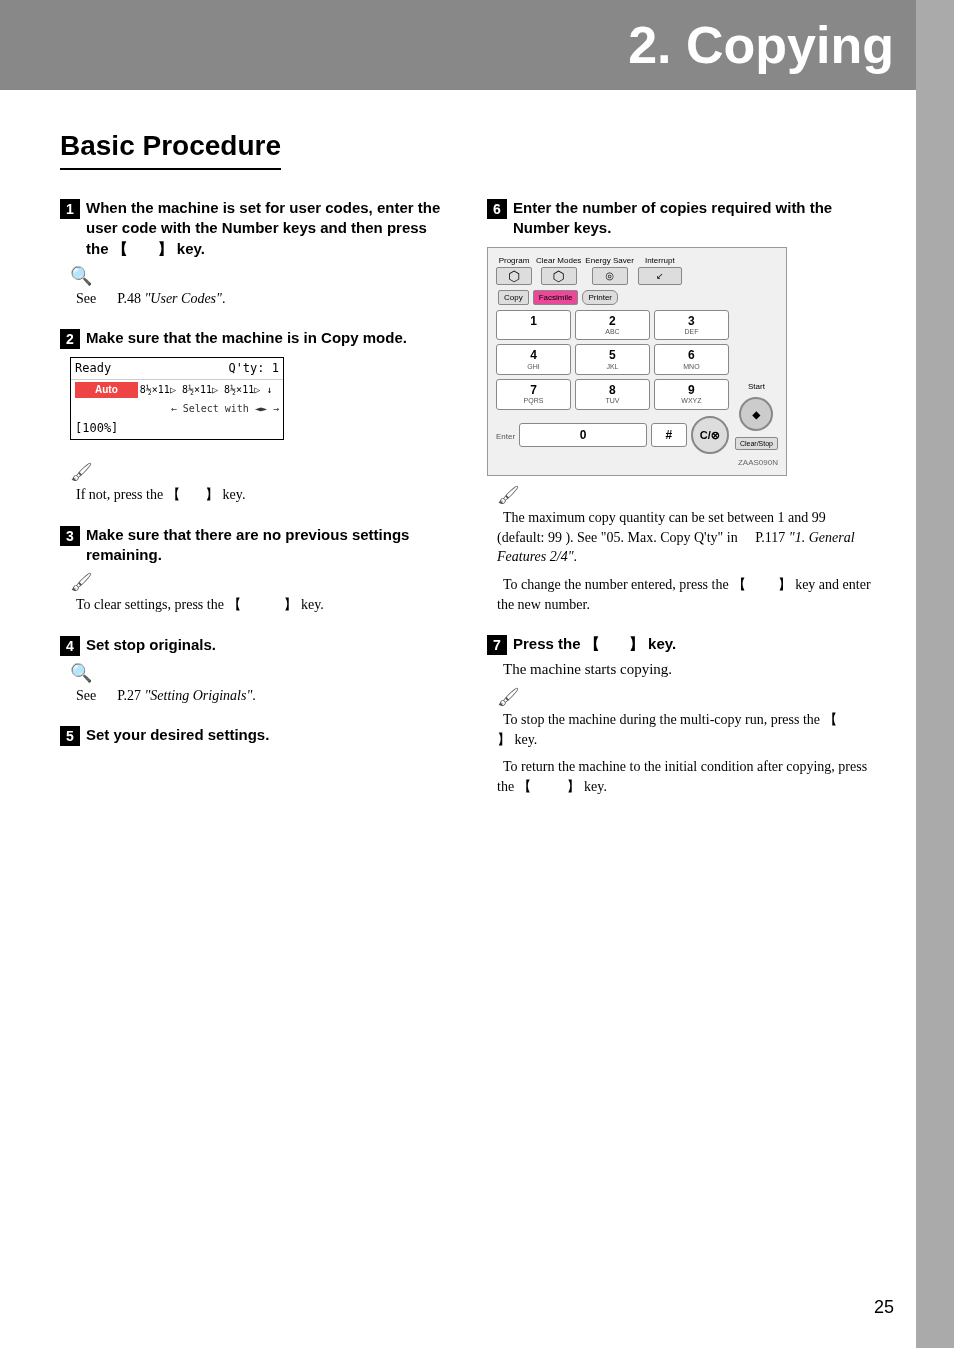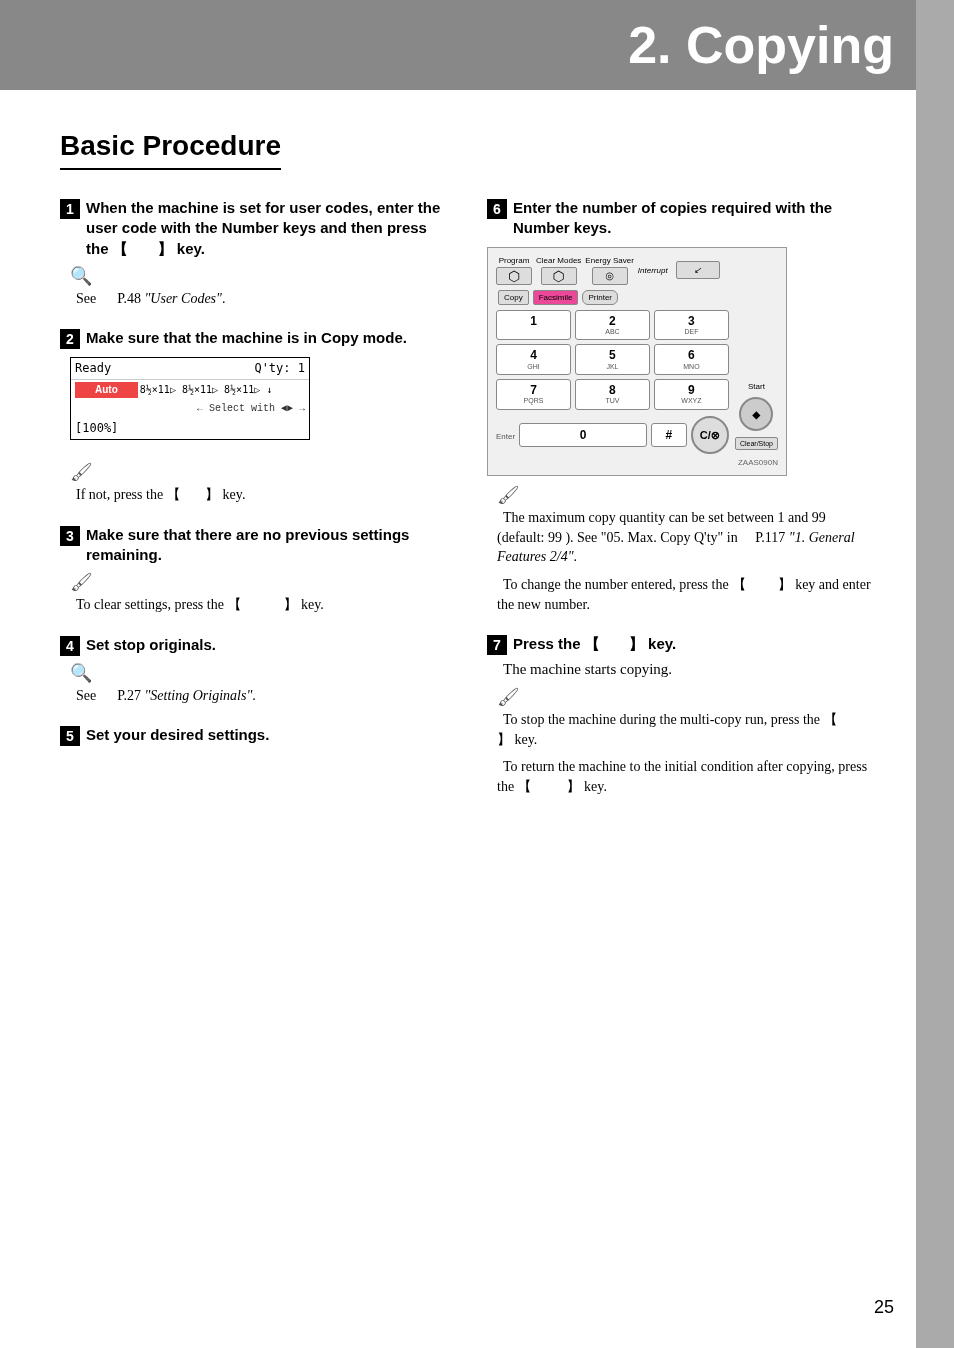--- a/index.html
+++ b/index.html
@@ -124,21 +124,21 @@
       line-height: 1.4;
     }
 
     .note-text em {
       font-style: italic;
     }
 
     
     .display-box {
       border: 1px solid #000;
-      width: 240px;
+      width: 214px;
       font-family: monospace;
       font-size: 12px;
       margin: 8px 0 21px 10px;
       background: #fff;
     }
     .display-row {
       padding: 2px 4px;
       line-height: 1.4;
     }
     .display-row.top {
@@ -161,21 +161,20 @@
       font-weight: bold;
     }
     .display-row.bottom {
       font-size: 12px;
     }
     .display-row.select-row {
       text-align: right;
       font-size: 10px;
       color: #333;
       padding-right: 4px;
-      font-family: Liberation Mono, monospace;
     }
 
     
     .keypad-area {
       border: 1px solid #999;
       width: 300px;
       padding: 8px;
       background: #f0f0f0;
       margin: 8px 0;
       font-family: Arial, sans-serif;
@@ -375,21 +374,21 @@
               <div style="border:1px solid #888;background:#ddd;width:36px;height:18px;display:flex;align-items:center;justify-content:center;border-radius:2px;">
                 <span style="font-size:14px;">⬡</span>
               </div>
             </div>
             <div style="display:flex;flex-direction:column;align-items:center;gap:2px;">
               <span>Energy Saver</span>
               <div style="border:1px solid #888;background:#ddd;width:36px;height:18px;display:flex;align-items:center;justify-content:center;border-radius:2px;">
                 <span style="font-size:10px;">◎</span>
               </div>
             </div>
-            <div style="display:flex;flex-direction:row;align-items:center;gap:8px;font-style:italic;">
+            <div style="display:flex;flex-direction:column;align-items:center;gap:2px;">
               <span>Interrupt</span>
               <div style="border:1px solid #888;background:#ddd;width:44px;height:18px;display:flex;align-items:center;justify-content:center;border-radius:2px;position:relative;">
                 <span style="font-size:9px;">↙</span>
               </div>
             </div>
           </div>
 
           <div style="display:flex;gap:4px;margin-bottom:5px;margin-left:2px;">
             <div style="font-size:8px;font-family:Arial;border:1px solid #888;background:#ddd;padding:2px 5px;border-radius:2px;">
               <span>Copy</span>

